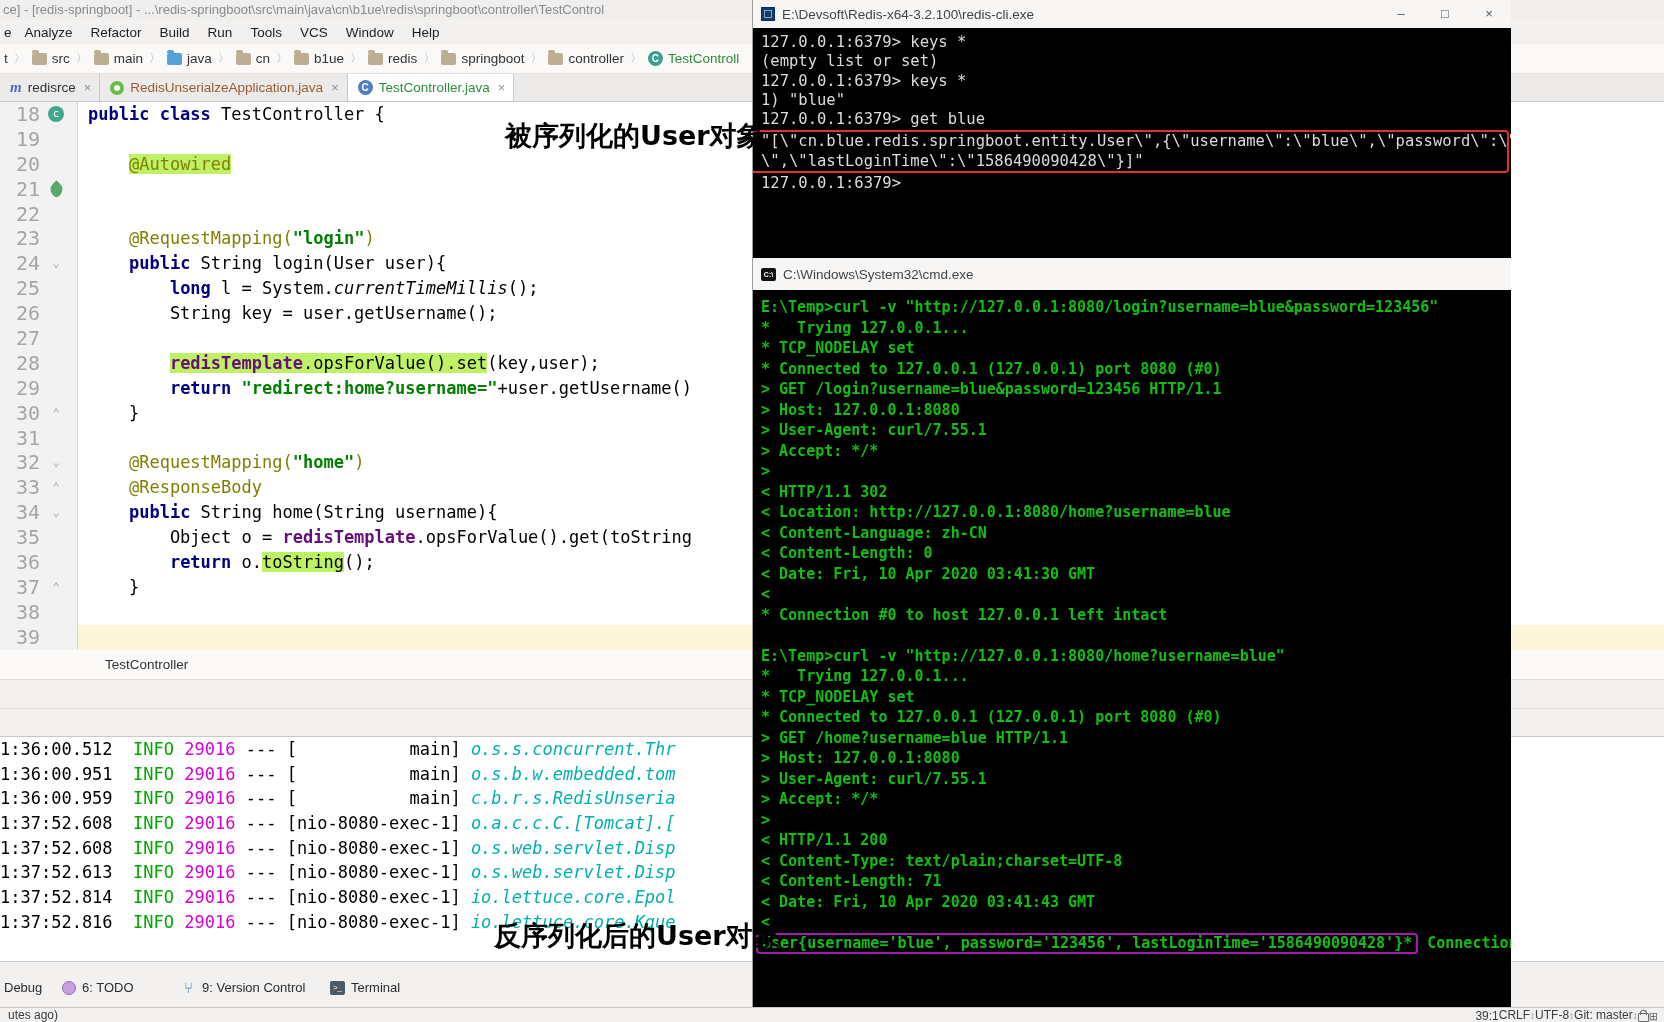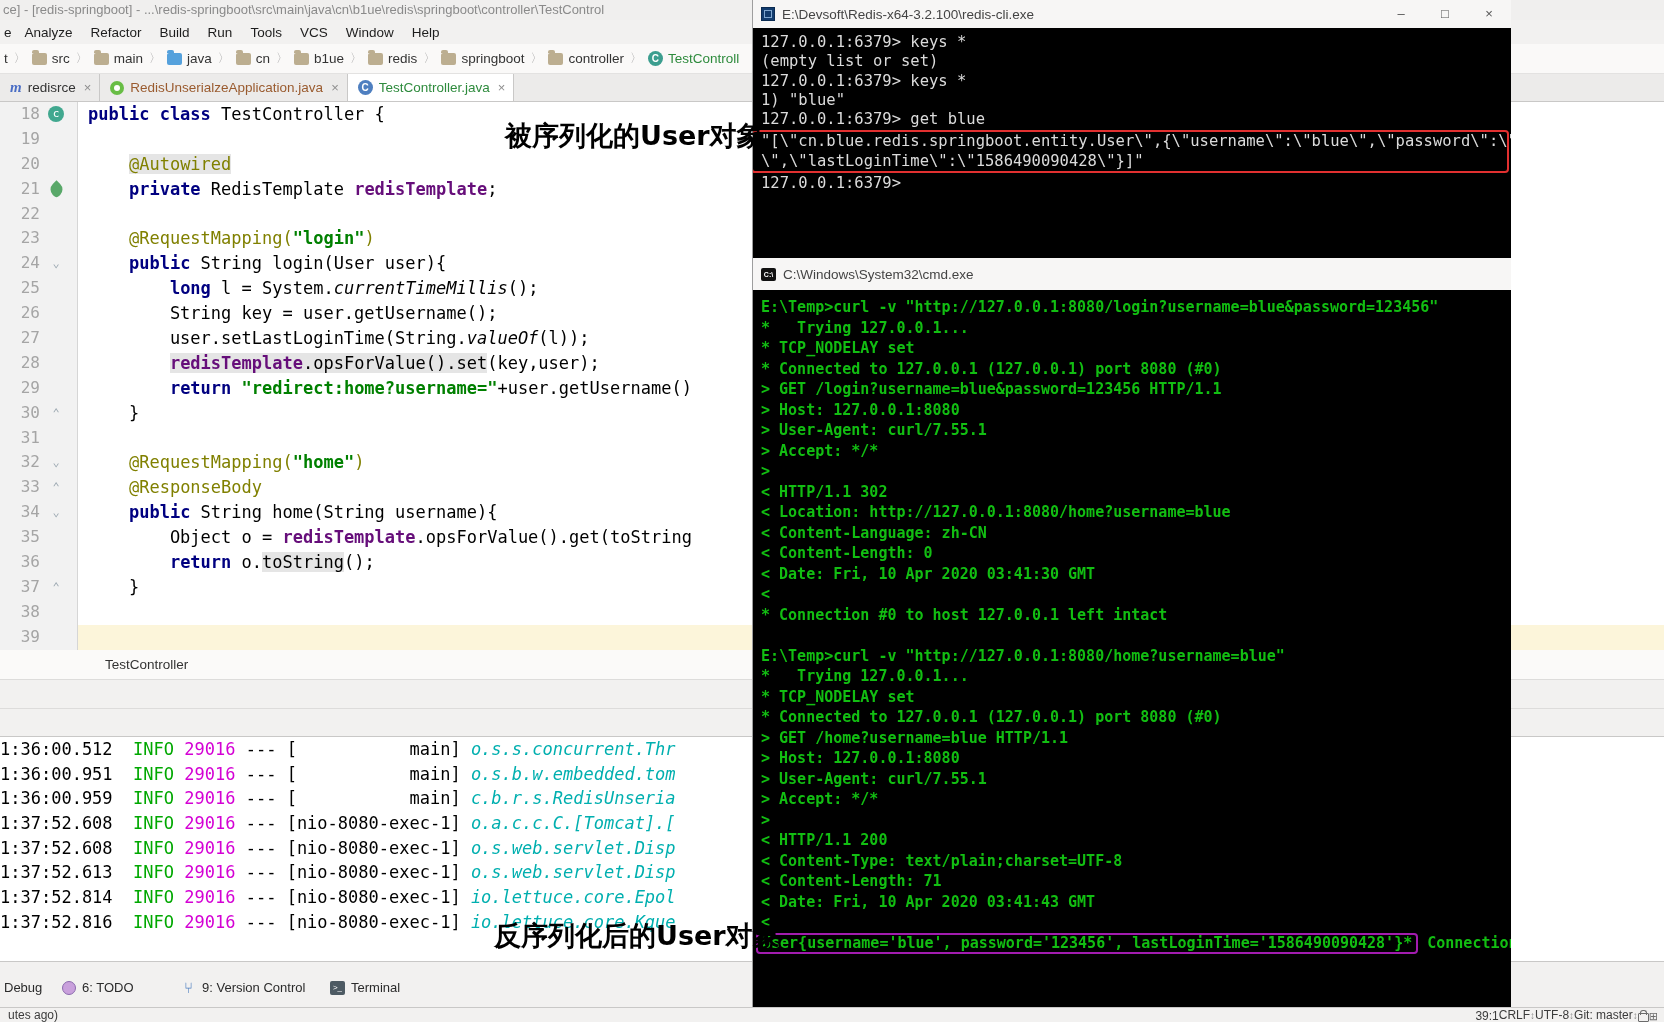--- a/index.html
+++ b/index.html
@@ -33,33 +33,33 @@
   .tab .spring-ic:after{content:"";position:absolute;left:4px;top:4px;width:6px;height:6px;border-radius:50%;background:#fff;}
   .tab.modified{color:#9A5B2F;}
   .tab.greenname{color:#2E8B3D;}
   
   .editor{position:absolute;left:0;top:102px;width:100%;height:548px;background:#fff;
           font-family:"DejaVu Sans Mono",monospace;font-size:17px;}
   .erow{height:24.9px;line-height:24.9px;display:flex;white-space:pre;}
   .erow.cur{background:#FCF5DA;}
   .gut{width:78px;flex:0 0 78px;background:#F2F2F2;border-right:1px solid #D6D6D6;display:flex;align-items:center;box-sizing:border-box;}
   .erow.cur .gut{background:#F2F2F2;}
-  .ln{width:40px;text-align:right;color:#A5A5A5;font-size:16px;}
+  .ln{width:40px;text-align:right;color:#A5A5A5;font-size:20px;}
   .gslot{width:32px;display:flex;align-items:center;justify-content:center;}
   .ic-class{width:16px;height:16px;border-radius:50%;background:#41A88F;color:#fff;font-size:11px;
             display:flex;align-items:center;justify-content:center;}
   .ic-bean{width:13px;height:13px;background:#59A869;border-radius:0 60% 4px 60%;transform:rotate(45deg);}
   .fold{color:#9AA7B0;font-size:12px;}
   .code{margin:0;padding:0 0 0 10px;font:inherit;}
   .kw{color:#000080;font-weight:bold;}
   .ann{color:#808000;}
   .str{color:#008000;font-weight:bold;}
   .fld{color:#660E7A;font-weight:bold;}
   .it{font-style:italic;}
-  .hl{background:#e5e5e5;margin-top:25px;}
+  .hl{background:#bef264;margin-top:25px;}
   
   .tc-bar{position:absolute;left:0;top:650px;width:100%;height:30px;background:#FBFAF9;border-bottom:1px solid #DDDCDB;
           font-size:13.5px;color:#333;line-height:30px;padding-left:105px;box-sizing:border-box;}
   .gapband{position:absolute;left:0;top:680px;width:100%;height:57px;background:#F2F1F0;
            border-bottom:1px solid #C9C8C7;box-sizing:border-box;}
   .gapband:after{content:"";position:absolute;left:0;top:28px;width:100%;height:1px;background:#DDDCDB;}
   
   .console{position:absolute;left:0;top:737px;width:100%;height:225px;background:#fff;overflow:hidden;
            font-family:"DejaVu Sans Mono",monospace;font-size:17px;border-bottom:1px solid #C9C8C7;box-sizing:border-box;}
   .crow{height:24.7px;line-height:24.7px;white-space:pre;}
@@ -194,27 +194,27 @@
           <span>TestController.java</span>
           <span class="x">×</span>
         </span>
       </span>
   </div>
 
   <div class="editor" id="editor">
       <div class="erow"><div class="gut"><span class="ln">18</span><span class="gslot"><span class="ic-class">c</span></span></div><pre class="code"><span class="kw">public class</span><span> TestController {</span></pre></div>
       <div class="erow"><div class="gut"><span class="ln">19</span><span class="gslot"></span></div><pre class="code"></pre></div>
       <div class="erow"><div class="gut"><span class="ln">20</span><span class="gslot"></span></div><pre class="code"><span>    </span><span class="ann hl">@Autowired</span></pre></div>
-      <div class="erow"><div class="gut"><span class="ln">21</span><span class="gslot"><span class="ic-bean"></span></span></div><pre class="code"><span>    </span><span class="kw">private </span><span>RedisTemplate </span><span class="fld">redisTemplate</span><span>;</span></pre></div>
+      <div class="erow"><div class="gut"><span class="ln">21</span><span class="gslot"><span class="ic-bean"></span></span></div></div>
       <div class="erow"><div class="gut"><span class="ln">22</span><span class="gslot"></span></div><pre class="code"></pre></div>
       <div class="erow"><div class="gut"><span class="ln">23</span><span class="gslot"></span></div><pre class="code"><span>    </span><span class="ann">@RequestMapping(</span><span class="str">"login"</span><span class="ann">)</span></pre></div>
       <div class="erow"><div class="gut"><span class="ln">24</span><span class="gslot"><span class="fold">⌄</span></span></div><pre class="code"><span>    </span><span class="kw">public </span><span>String login(User user){</span></pre></div>
       <div class="erow"><div class="gut"><span class="ln">25</span><span class="gslot"></span></div><pre class="code"><span>        </span><span class="kw">long </span><span>l = System.</span><span class="it">currentTimeMillis</span><span>();</span></pre></div>
       <div class="erow"><div class="gut"><span class="ln">26</span><span class="gslot"></span></div><pre class="code"><span>        String key = user.getUsername();</span></pre></div>
-      <div class="erow"><div class="gut"><span class="ln">27</span><span class="gslot"></span></div><pre class="code"><span>        user.setLastLoginTime(String.</span><span class="it">valueOf</span><span>(l));</span></pre></div>
+      <div class="erow"><div class="gut"><span class="ln">27</span><span class="gslot"></span></div></div>
       <div class="erow"><div class="gut"><span class="ln">28</span><span class="gslot"></span></div><pre class="code"><span>        </span><span class="fld hl">redisTemplate</span><span class="hl">.opsForValue().set</span><span>(key,user);</span></pre></div>
       <div class="erow"><div class="gut"><span class="ln">29</span><span class="gslot"></span></div><pre class="code"><span>        </span><span class="kw">return </span><span class="str">"redirect:home?username="</span><span>+user.getUsername()</span></pre></div>
       <div class="erow"><div class="gut"><span class="ln">30</span><span class="gslot"><span class="fold">⌃</span></span></div><pre class="code"><span>    }</span></pre></div>
       <div class="erow"><div class="gut"><span class="ln">31</span><span class="gslot"></span></div><pre class="code"></pre></div>
       <div class="erow"><div class="gut"><span class="ln">32</span><span class="gslot"><span class="fold">⌄</span></span></div><pre class="code"><span>    </span><span class="ann">@RequestMapping(</span><span class="str">"home"</span><span class="ann">)</span></pre></div>
       <div class="erow"><div class="gut"><span class="ln">33</span><span class="gslot"><span class="fold">⌃</span></span></div><pre class="code"><span>    </span><span class="ann">@ResponseBody</span></pre></div>
       <div class="erow"><div class="gut"><span class="ln">34</span><span class="gslot"><span class="fold">⌄</span></span></div><pre class="code"><span>    </span><span class="kw">public </span><span>String home(String username){</span></pre></div>
       <div class="erow"><div class="gut"><span class="ln">35</span><span class="gslot"></span></div><pre class="code"><span>        Object o = </span><span class="fld">redisTemplate</span><span>.opsForValue().get(toString</span></pre></div>
       <div class="erow"><div class="gut"><span class="ln">36</span><span class="gslot"></span></div><pre class="code"><span>        </span><span class="kw">return </span><span>o.</span><span class="hl">toString</span><span>();</span></pre></div>
       <div class="erow"><div class="gut"><span class="ln">37</span><span class="gslot"><span class="fold">⌃</span></span></div><pre class="code"><span>    }</span></pre></div>

